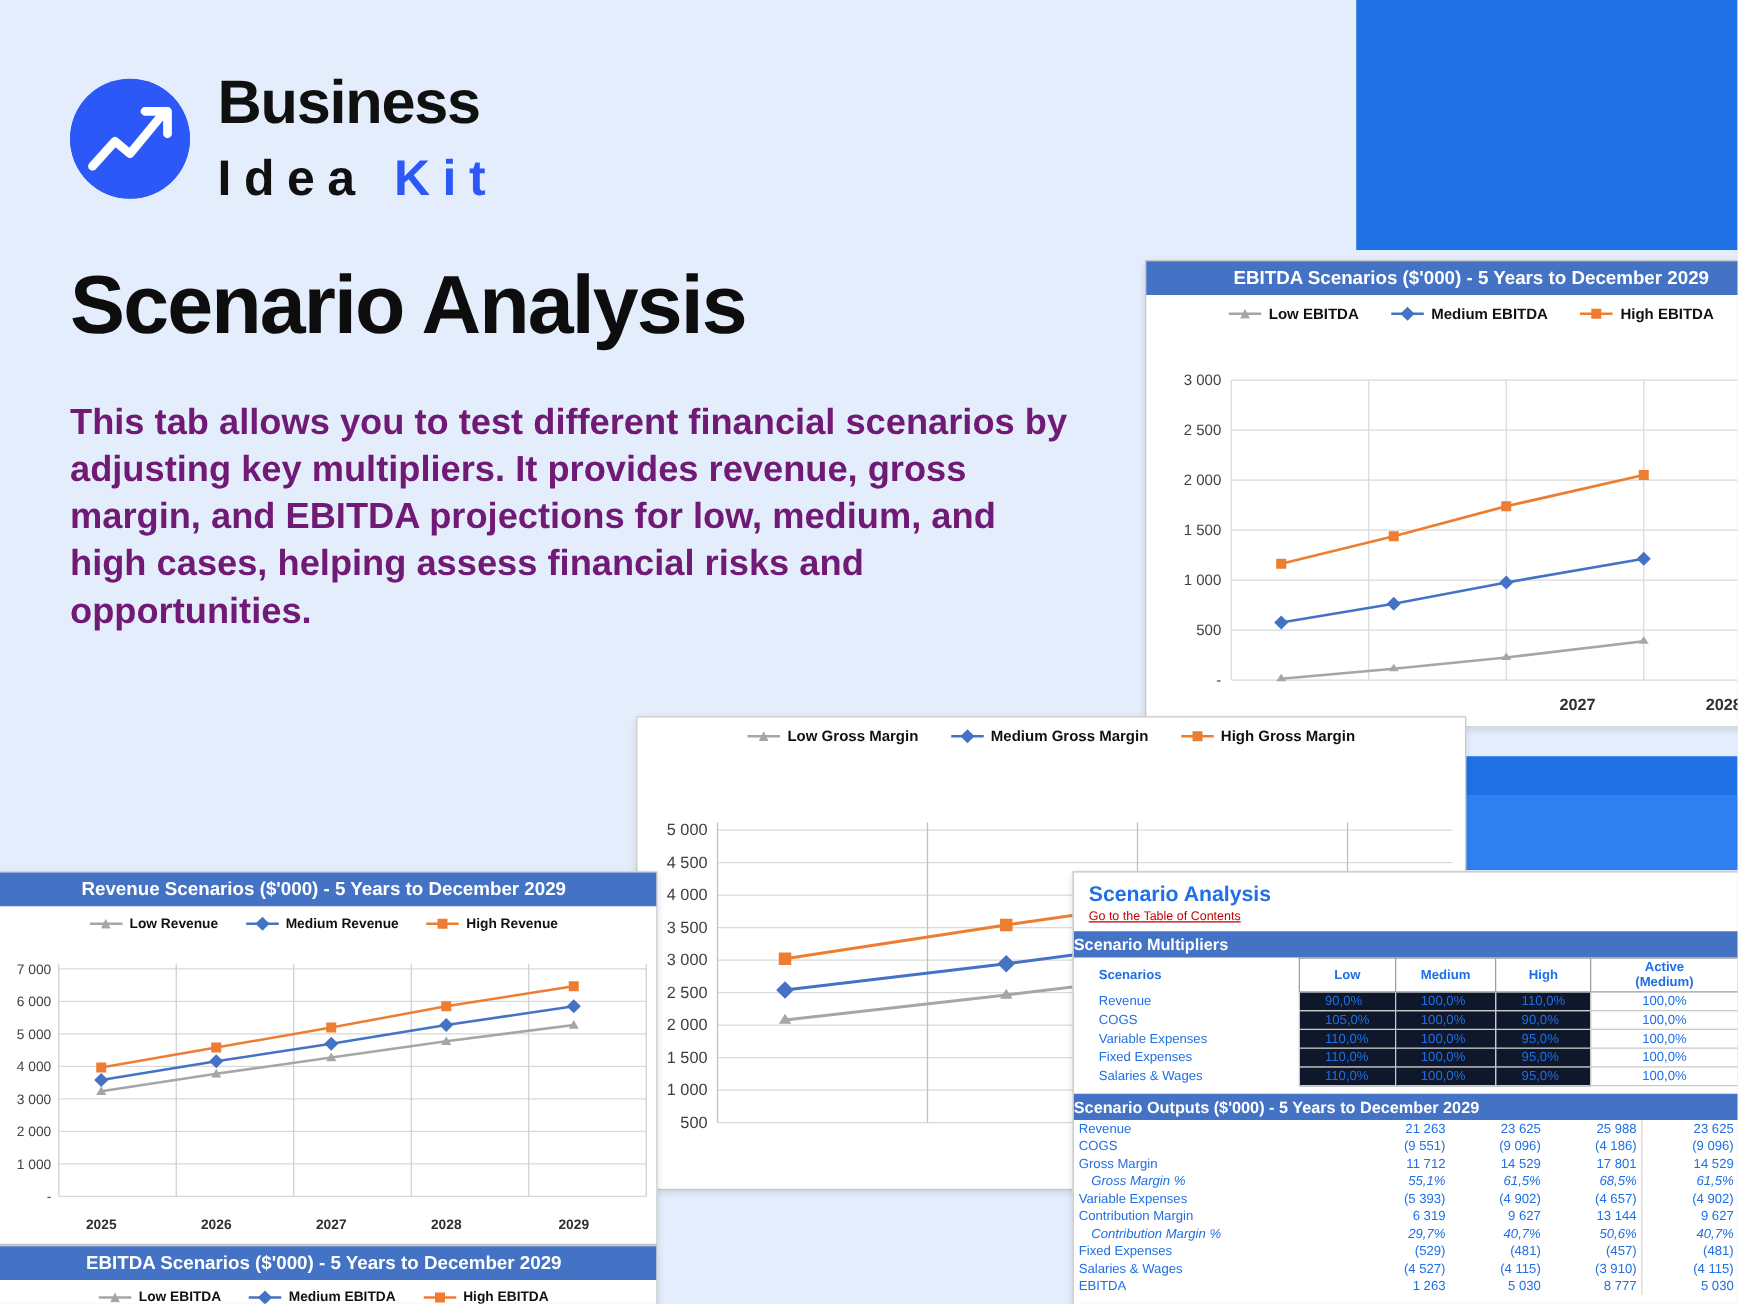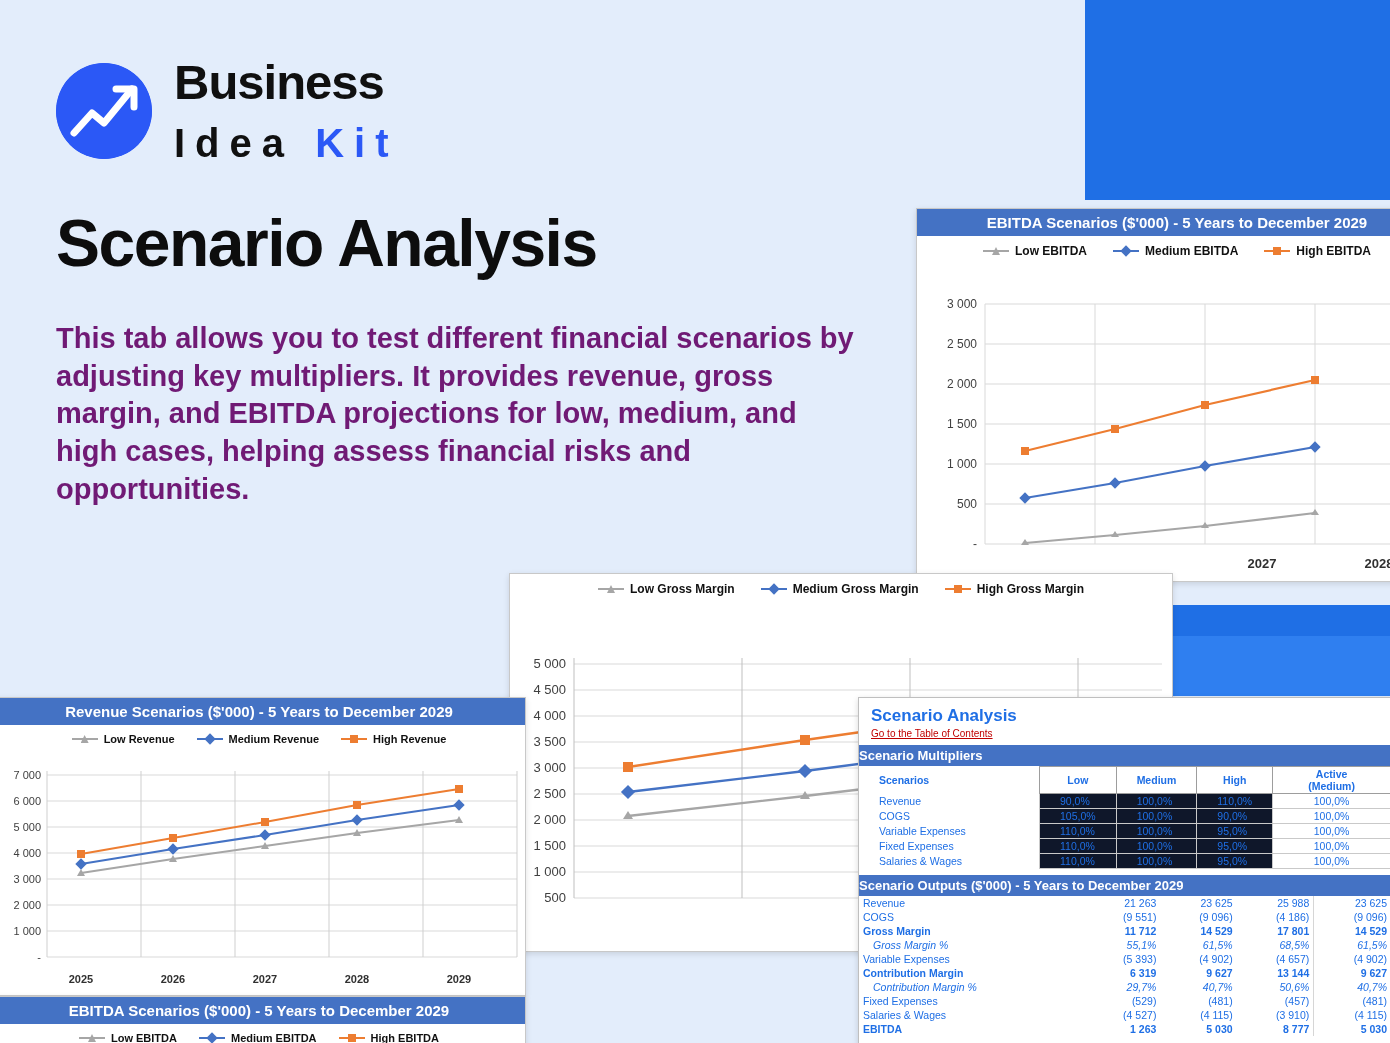--- a/index.html
+++ b/index.html
@@ -61,21 +61,21 @@
   .band{background:#4472c4;color:#fff;font-weight:bold;text-align:left;font-size:13px;padding:3px 0;}
   table{border-collapse:collapse;width:100%;}
   .mult-tbl td,.mult-tbl th{font-size:10.5px;padding:1px 20px;}
   .mult-tbl th{color:#1f6fe5;font-weight:bold;text-align:center;border:1px solid #9d9d9d;background:#fff;}
   .mult-tbl td.lbl{color:#1f6fe5;text-align:left;}
   .mult-tbl td.val{background:#0f172a;border:1px solid #c9c9c9;color:#1f6fe5;}
   .mult-tbl td.act{border:1px solid #c9c9c9;text-align:center;color:#1f6fe5;background:#fff;}
   .out-tbl td{font-size:10.5px;padding:1px 4px;color:#1f6fe5;}
   .out-tbl td.num{text-align:right;}
   .out-tbl tr.hdr td{font-weight:bold;border-bottom:1px solid #1f6fe5;}
-  .out-tbl td.b{font-weight:bold;}
+  .out-tbl td.b{font-weight:normal;}
   .out-tbl td.i{font-style:italic;}
   .col-sep{border-left:1px solid #d6d6d6;}
 </style>
 </head>
 <body>
 
 <div class="blue-block-top"></div>
 <div class="blue-block-mid"></div>
 <div class="blue-block-low"></div>
 

